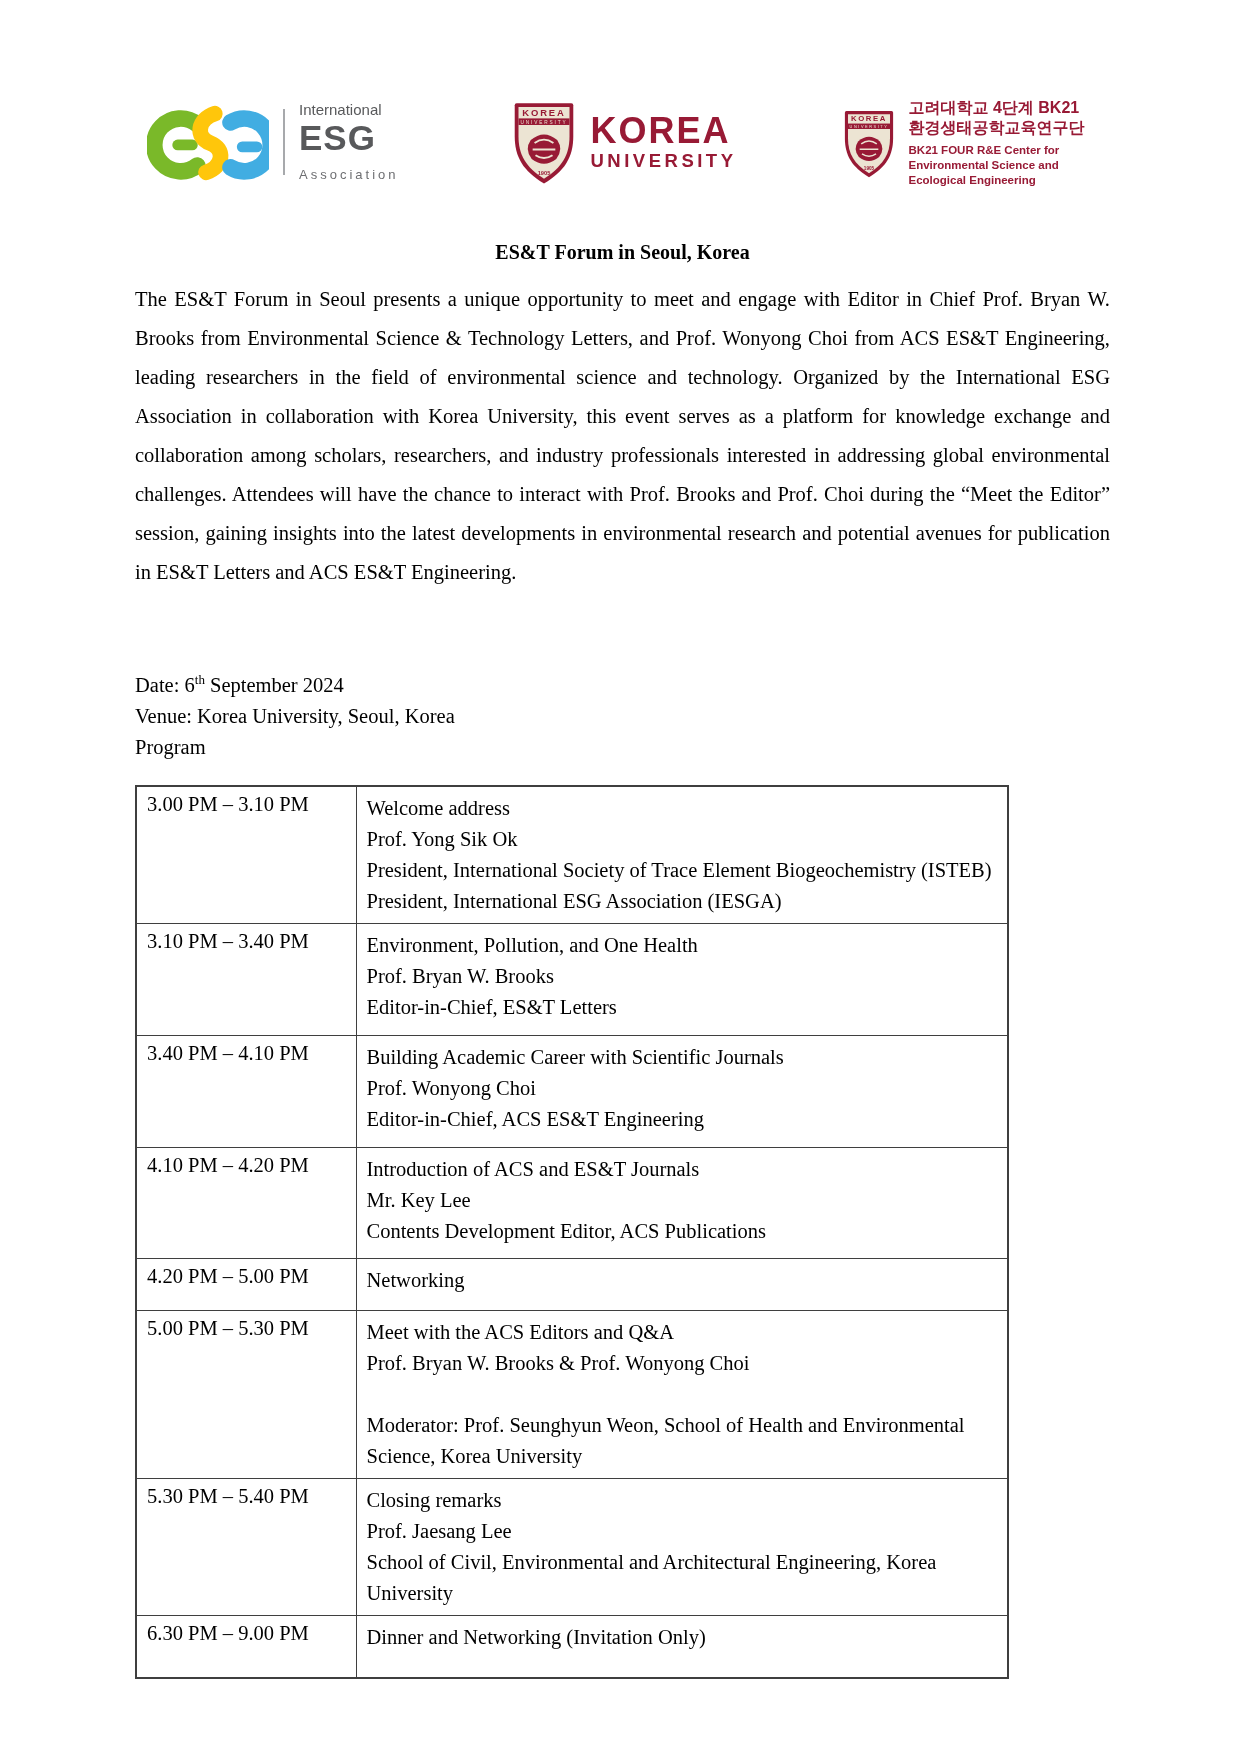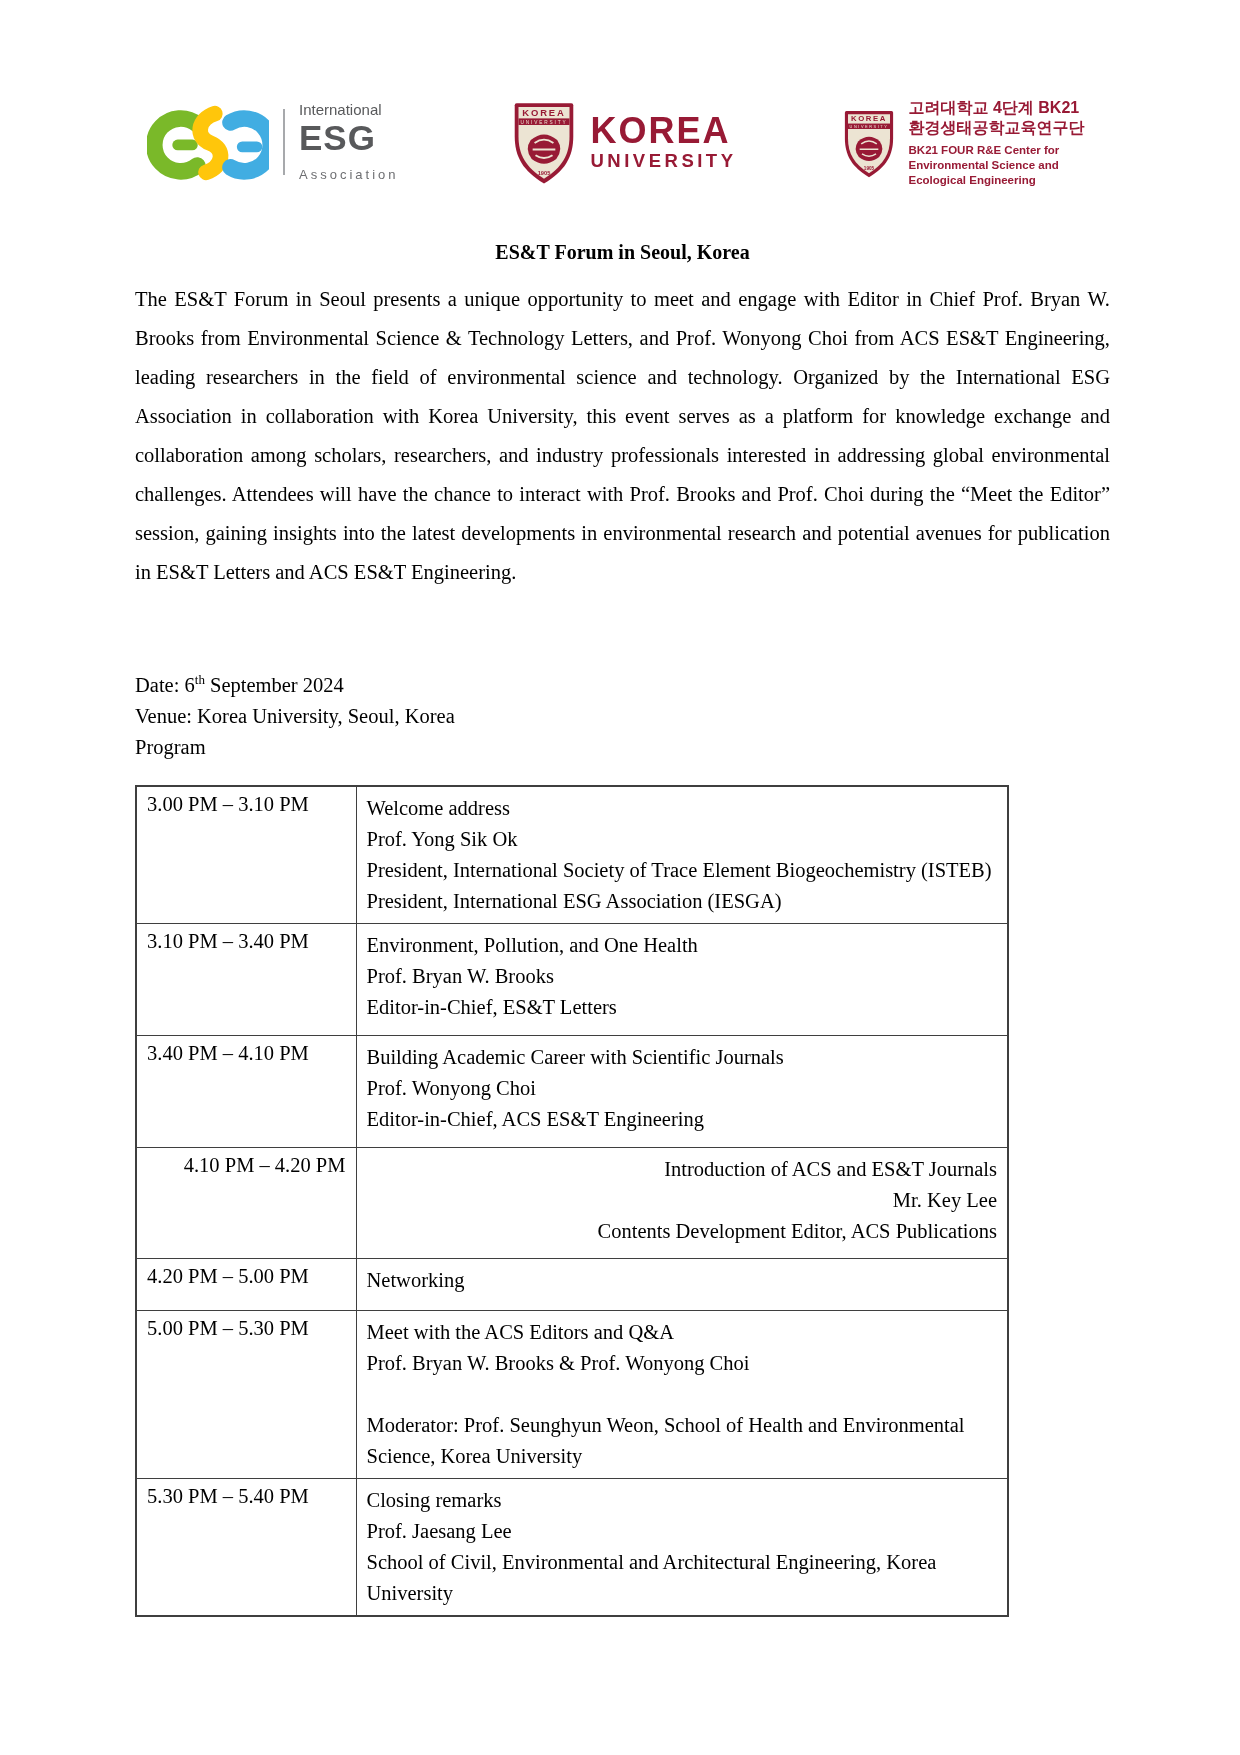--- a/index.html
+++ b/index.html
@@ -72,21 +72,21 @@
   table.schedule td {
     border: 1px solid #3f3f3f;
     vertical-align: top;
     padding: 6px 10px;
   }
   td.time-cell { width: 220px; white-space: nowrap; }
   .cell-line { line-height: 31px; }
   table.schedule tr:nth-child(1) td { height: 133px; }
   table.schedule tr:nth-child(2) td { height: 112px; }
   table.schedule tr:nth-child(3) td { height: 112px; }
-  table.schedule tr:nth-child(4) td { height: 111px; text-align: right; }
+  table.schedule tr:nth-child(4) td { height: 111px; }
   table.schedule tr:nth-child(5) td { height: 52px; }
   table.schedule tr:nth-child(6) td { height: 163px; }
   table.schedule tr:nth-child(7) td { height: 132px; }
   table.schedule tr:nth-child(8) td { height: 62px; }
 
   svg { display: block; }
 </style>
 </head>
 <body>
 
@@ -214,16 +214,22 @@
           </td>
         </tr>
         <tr>
           <td class="time-cell">5.30 PM – 5.40 PM</td>
           <td class="desc-cell">
             <div class="cell-line">Closing remarks</div>
             <div class="cell-line">Prof. Jaesang Lee</div>
             <div class="cell-line">School of Civil, Environmental and Architectural Engineering, Korea University</div>
           </td>
         </tr>
+        <tr>
+          <td class="time-cell">6.30 PM – 9.00 PM</td>
+          <td class="desc-cell">
+            <div class="cell-line">Dinner and Networking (Invitation Only)</div>
+          </td>
+        </tr>
       </tbody>
   </table>
 
 </div>
 
 </body></html>

